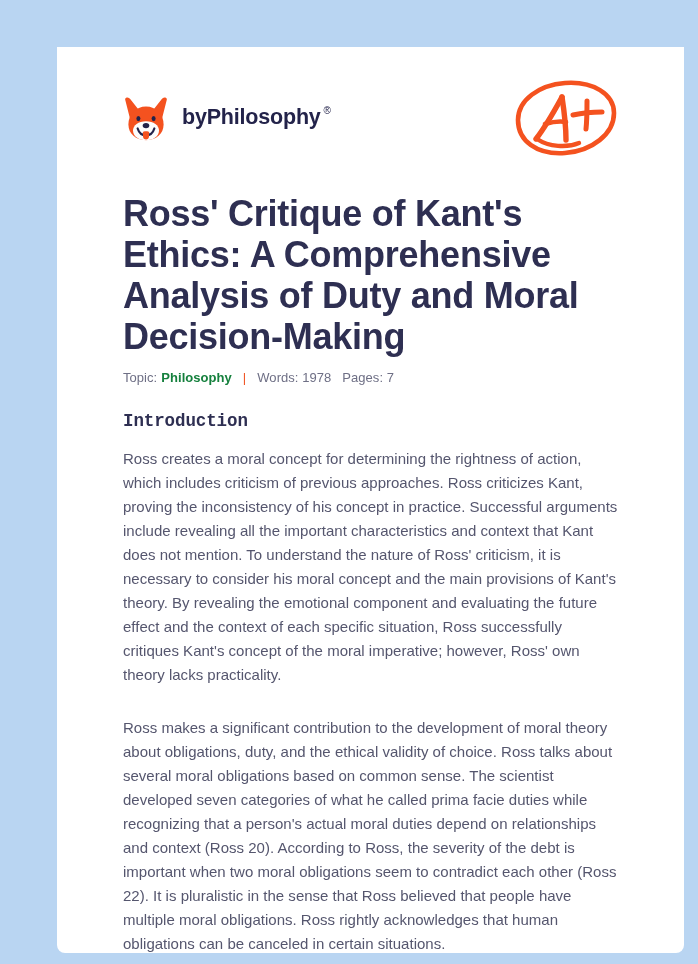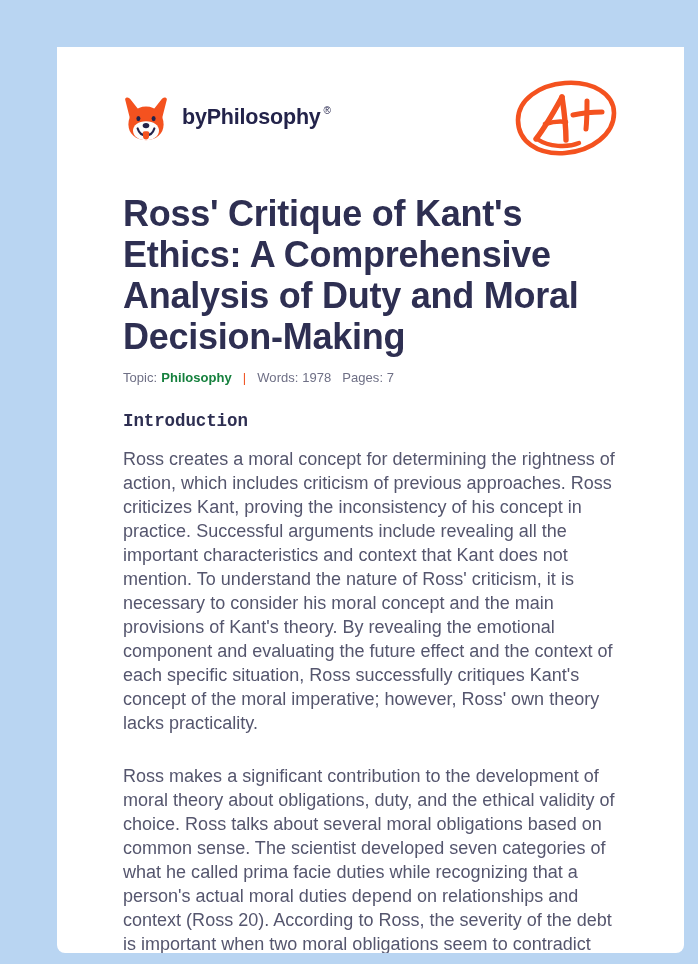--- a/index.html
+++ b/index.html
@@ -130,21 +130,21 @@
     font-weight: bold;
     color: #2e2f52;
     letter-spacing: -0.1px;
     margin-bottom: 16px;
     font-family: Liberation Mono, monospace;
   }
 
   .section + .section { margin-top: 29px; }
 
   .section-paragraph {
-    font-size: 18px;
+    font-size: 15px;
     line-height: 24px;
     color: #55566e;
     text-align: left;
     letter-spacing: 0.01px;
   }
 </style>
 </head>
 <body>
 
 <div class="viewport">

